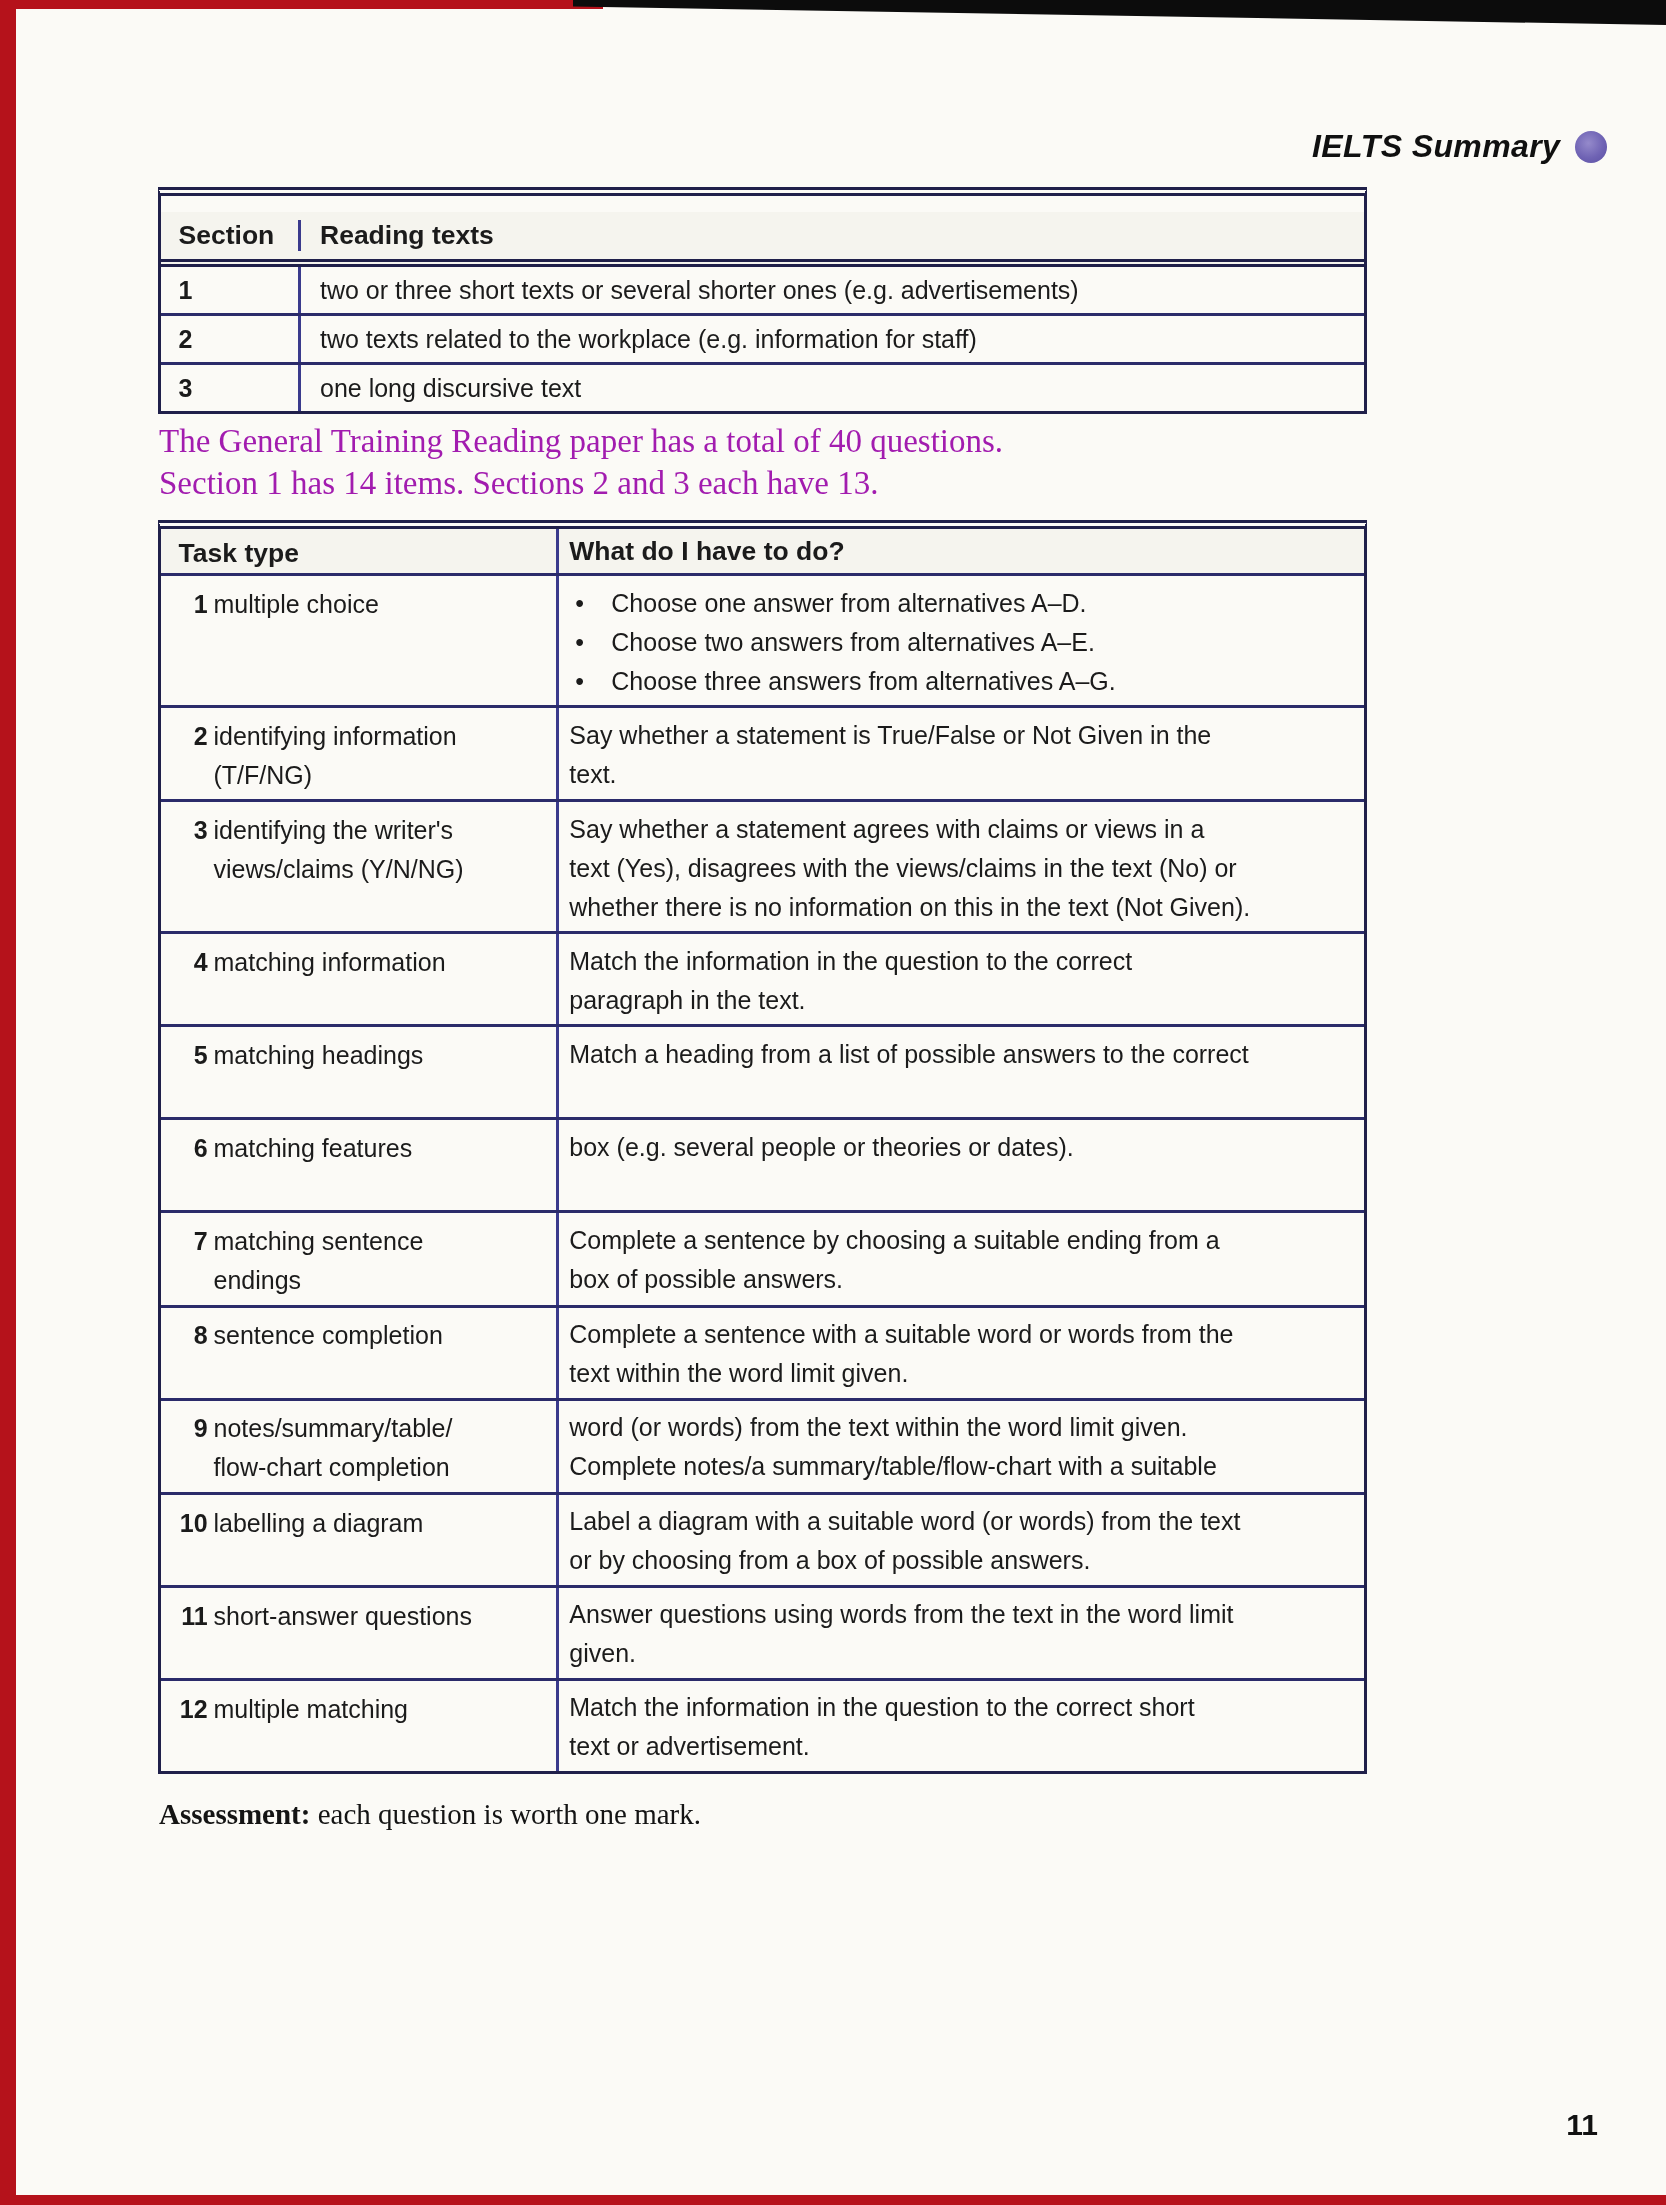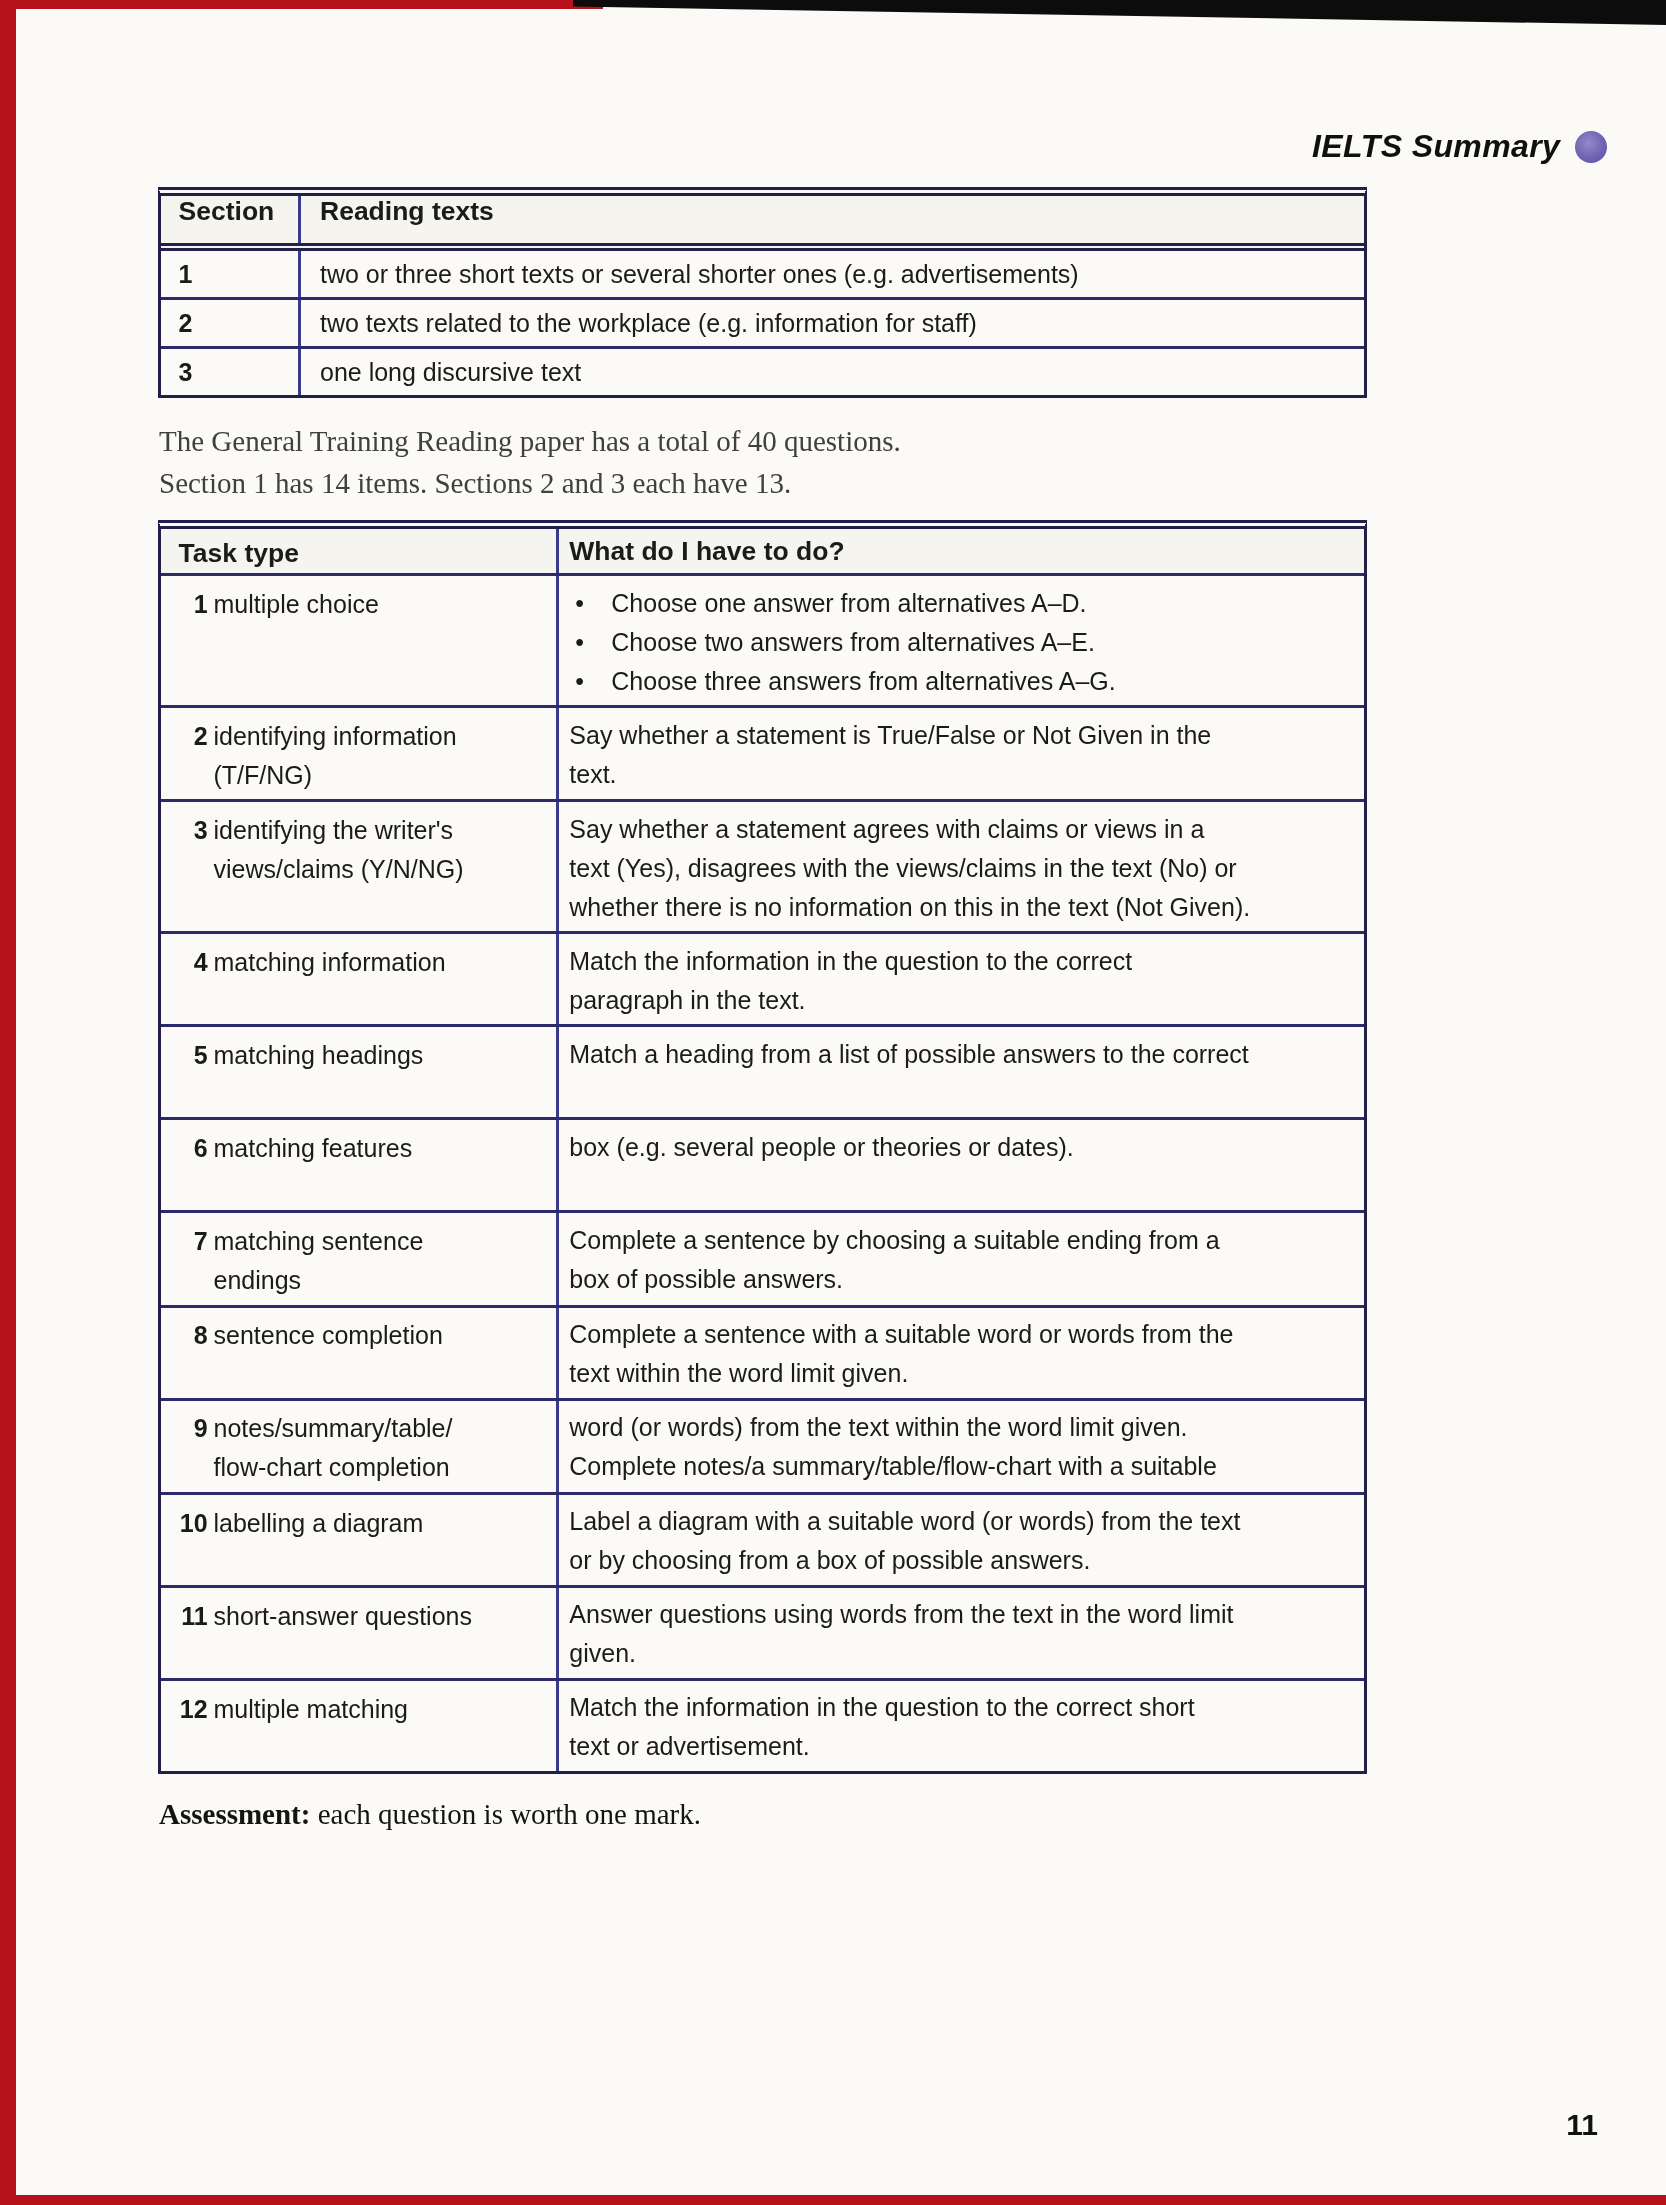--- a/index.html
+++ b/index.html
@@ -25,21 +25,21 @@
   .trow{display:flex;}
   .trow + .trow{border-top:3.7px solid #2b2b6a;}
   .thead{display:flex;font-weight:bold;font-size:26.5px;background:#f5f4ee;}
   .c1{box-sizing:border-box;border-right:3.7px solid #3a3a8c;flex:0 0 auto;}
   .c2{flex:1 1 auto;box-sizing:border-box;}
 
   
   .tbl1{top:187px;}
   .tbl1 .c1{width:140px;padding-left:17.6px;}
   .tbl1 .c2{padding-left:19px;padding-right:14.7px;}
-  .tbl1 .thead{min-height:47px;border-bottom:8.8px double #20204a;}
+  .tbl1 .thead{min-height:47px;border-bottom:8.8px double #20204a;align-items:center;margin-top:16px;}
   .tbl1 .trow{min-height:46px;align-items:stretch;}
   .tbl1 .trow .c1,.tbl1 .trow .c2{display:flex;align-items:center;}
   .tbl1 .trow .c1{font-weight:bold;}
 
   
   .tbl2{top:520px;}
   .tbl2 .thead{min-height:44px;border-bottom:3.7px solid #2b2b6a;align-items:center;}
   .tbl2 .thead .c1{display:flex;align-items:center;}
   .tbl2 .thead .c2{display:flex;align-items:center;padding-left:10.3px;}
   .tbl2 .c1{width:398px;padding:8.8px 5.9px 4.4px 17.6px;}
@@ -48,21 +48,21 @@
   .tbl2 .trow .c2{padding:7.4px 19px 4.4px 10.3px;}
   .cell1-flex{display:flex;}
   .num{flex:0 0 29px;text-align:right;font-weight:bold;line-height:39px;}
   .labels{margin-left:5.9px;line-height:39px;}
   .dline{line-height:39px;}
   .bline{display:flex;line-height:39px;}
   .bdot{flex:0 0 42px;padding-left:5.9px;box-sizing:border-box;}
 
   
   .intro{position:absolute;left:159px;top:420px;font-family:"Liberation Serif",serif;
-         font-size:29px;line-height:42px;color:#404040;width:1147px;}
+         font-size:33px;line-height:42px;color:#a21caf;width:1147px;}
   .assessment{position:absolute;left:159px;top:1798px;font-family:"Liberation Serif",serif;
               font-size:29px;color:#141414;}
   .assessment .bold{font-weight:bold;}
 
   .pagenum{position:absolute;top:2108px;right:68px;font-weight:bold;font-size:30px;color:#111;}
 </style>
 </head>
 <body>
 
 <div class="page">

